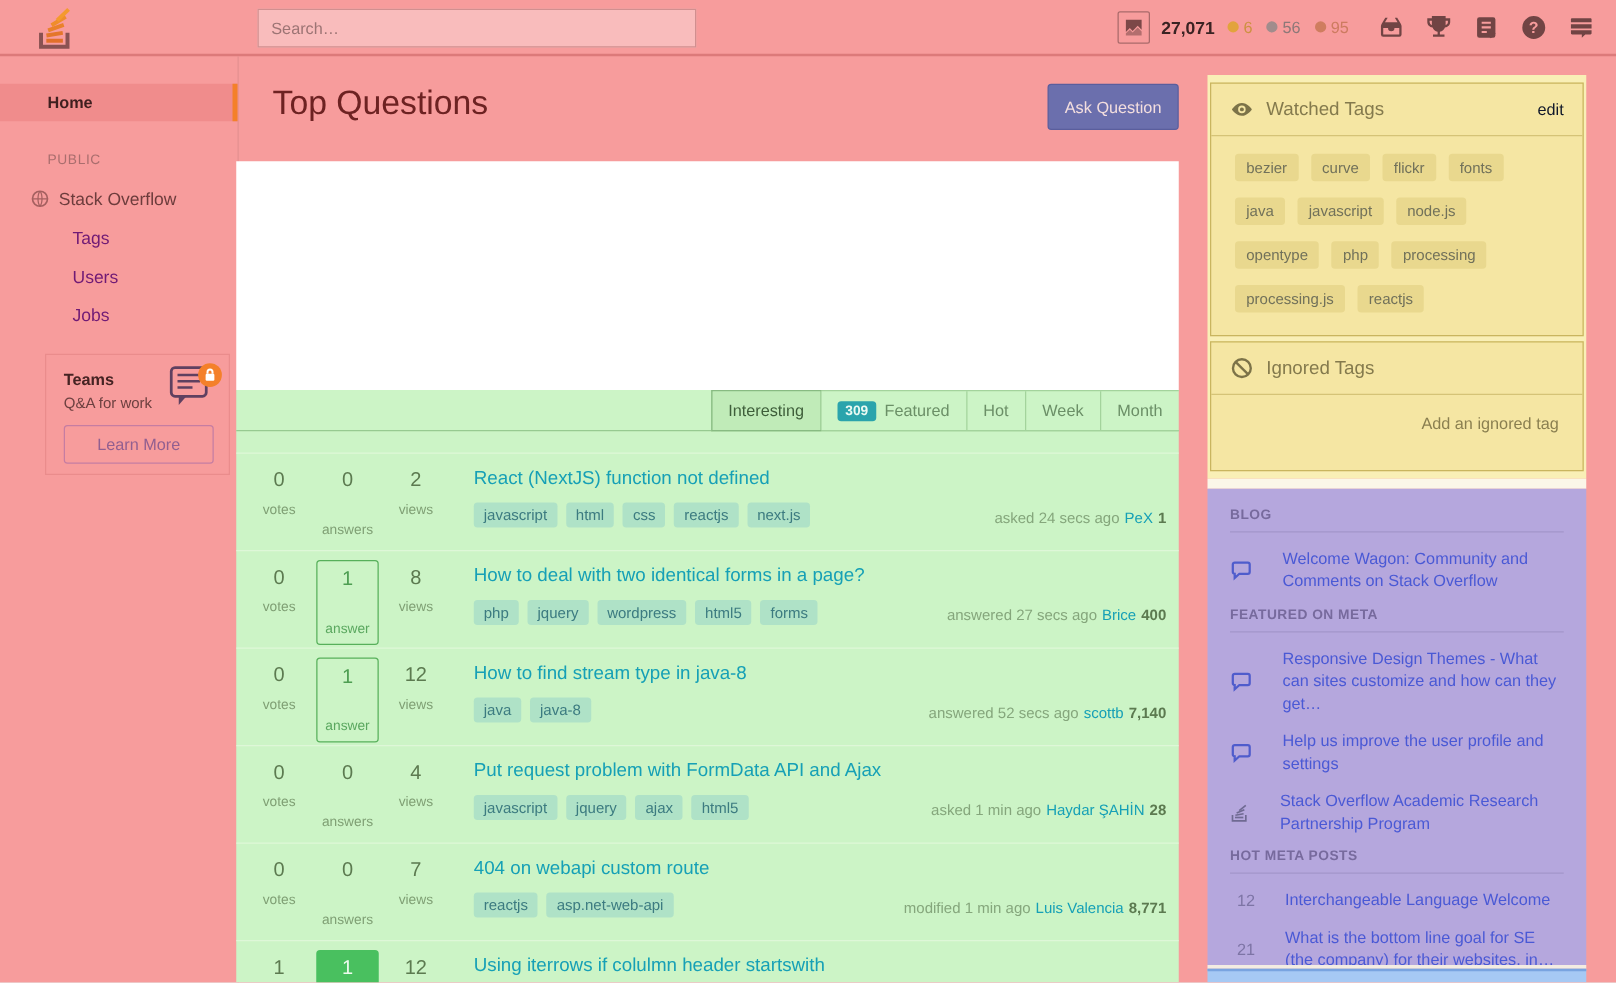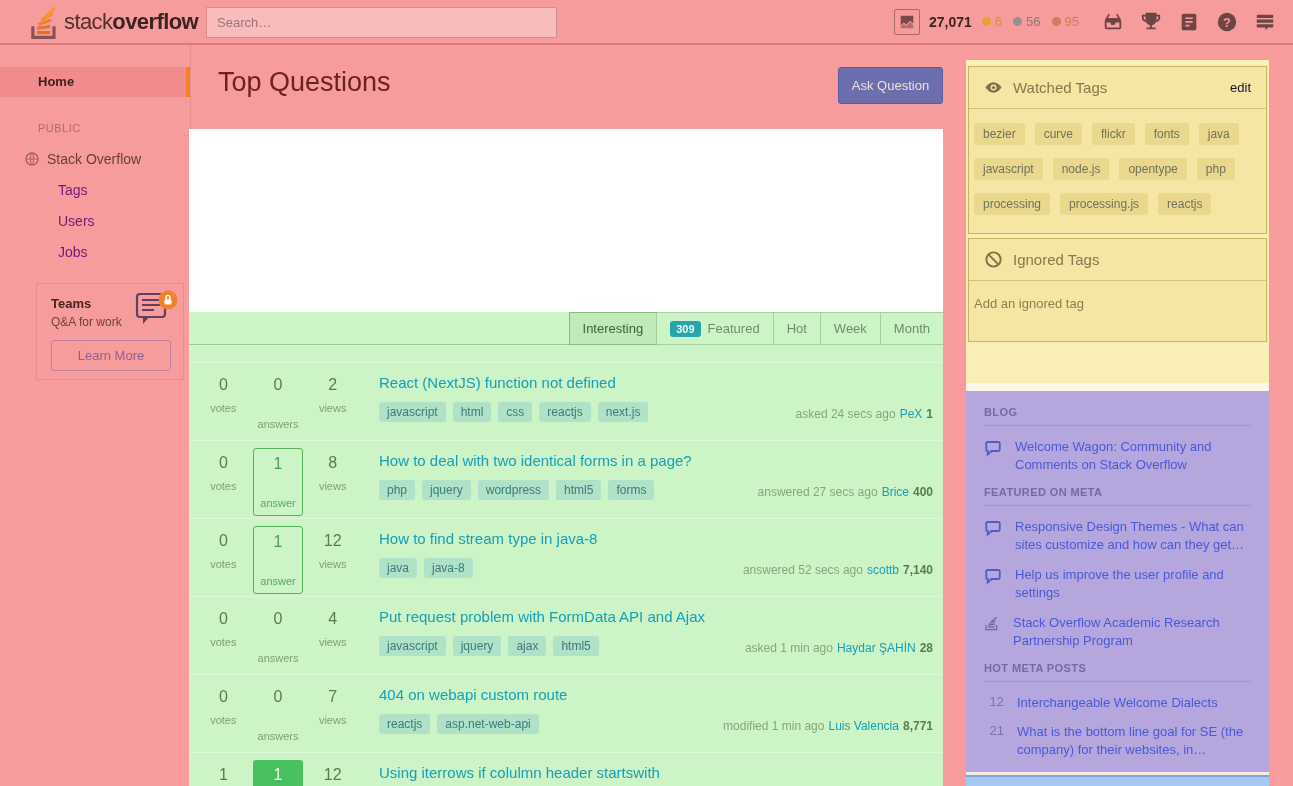--- a/index.html
+++ b/index.html
@@ -97,31 +97,31 @@
   .qmeta .r { color:#5c7a50; font-weight:700; margin-left:4px; }
 
   
   .yellow { position:absolute; left:966px; top:60px; width:303px; height:323px; background:#f9efb6; }
   .ypanel { margin:6px 2px 0; border:1px solid #c9b55f; background:#f5e6a3; }
   .ypanel.second { margin-top:4px; }
   .yhead { display:flex; align-items:center; padding:11px 15px; border-bottom:1px solid #d5c377; }
   .yhead .ic { color:#7c7348; margin-right:10px; display:flex; }
   .ytitle { font-size:15px; color:#847a4d; flex:1; }
   .yedit { font-size:13px; color:#0f172a; cursor:pointer; }
-  .ybody { padding:14px 5px 18px; }
+  .ybody { padding:14px 19px 18px;text-align:right; }
   .ypills { display:flex; flex-wrap:wrap; gap:13px 10px; }
   .ypill { background:#e9d88e; color:#71715a; font-size:12px; padding:4px 9px; border-radius:3px; cursor:pointer; }
   .yplaceholder { font-size:13px; color:#8a7f50; padding:1px 0 12px; cursor:pointer; }
   .gap1 { position:absolute; left:966px; top:383px; width:303px; height:8px; background:#fbf6e8; }
   .purple { position:absolute; left:966px; top:391px; width:303px; height:381px;
     background:#b5a7dd; padding:13px 18px; overflow:hidden; }
   .psec-head { font-size:11px; font-weight:700; color:#776a9d; letter-spacing:0.4px; margin-top:9px; }
   .psec-head.first { margin-top:2px; }
   .pdiv { border:none; border-top:1px solid #a396ca; margin:7px 0 12px; }
-  .pitem { display:flex; gap:13px; margin-bottom:12px; align-items:flex-start; }
+  .pitem { display:flex; gap:24px; margin-bottom:12px; align-items:center; }
   .pitem .pic { color:#4f5ccc; flex-shrink:0; margin-top:1px; display:flex; }
   .pitem .pic.so { color:#6f6a92; }
   .pitem .cnt { font-size:13px; color:#7d74a5; width:20px; text-align:right; flex-shrink:0; }
   .pitem .txt { font-size:13px; color:#4a59d5; line-height:1.38; cursor:pointer; }
   .gap2 { position:absolute; left:966px; top:772px; width:303px; height:3px; background:#f3ece2; }
   .blue { position:absolute; left:966px; top:775px; width:303px; height:11px;
     background:#a6c9f4; border-top:2px solid #79a4e0; }
 </style>
 </head>
 <body>
@@ -133,21 +133,20 @@
       <span>
         <svg width="30" height="36" viewBox="0 0 28 34">
           <path d="M21 21v9H4v-9H1v12h23V21z" fill="#8a5252"></path>
           <rect x="6.5" y="25.5" width="12.5" height="3" fill="#e2702a"></rect>
           <rect x="6.5" y="20.5" width="12.5" height="3" fill="#e4762a" transform="rotate(-9 13 22)"></rect>
           <rect x="7.5" y="15.5" width="12.5" height="3" fill="#ea812b" transform="rotate(-19 14 17)"></rect>
           <rect x="9.5" y="10.5" width="12.5" height="3" fill="#ef8d2c" transform="rotate(-31 16 12)"></rect>
           <rect x="13" y="6" width="12" height="3" fill="#f49a2d" transform="rotate(-44 19 7.5)"></rect>
         </svg>
       </span>
-      <span class="logo-text"><span>stack</span><span class="bold">overflow</span></span>
     </a>
     <input class="search" type="text" placeholder="Search…" style="">
     <div class="topbar-right">
       <a class="avatar">
         <svg width="18" height="18" viewBox="0 0 20 20">
           <path d="M3 3h14v9l-3.5-3.5L9 13l-2.5-2.5L3 14z" fill="currentColor"></path>
           <path d="M3 15l3.5-3 2.5 2.5L13.5 10 17 13.5V17H3z" fill="currentColor" opacity="0.55"></path>
         </svg>
       </a>
       <a class="rep">27,071</a>
@@ -490,21 +489,21 @@
               <rect x="7.6" y="9.6" width="10" height="2" transform="rotate(-23 12.6 10.6)"></rect>
               <rect x="10" y="5.6" width="10" height="2" transform="rotate(-38 15 6.6)"></rect>
             </svg>
           </span>
           <a class="txt">Stack Overflow Academic Research Partnership Program</a>
         </div>
         <div class="psec-head">HOT META POSTS</div>
         <hr class="pdiv">
         <div class="pitem">
           <span class="cnt">12</span>
-          <a class="txt">Interchangeable Welcome Dialects</a>
+          <a class="txt">Interchangeable Language Welcome</a>
         </div>
         <div class="pitem">
           <span class="cnt">21</span>
           <a class="txt">What is the bottom line goal for SE (the company) for their websites, in…</a>
         </div>
       </div>
     <div class="gap2"></div>
     <div class="blue"></div>
   </aside>
 

